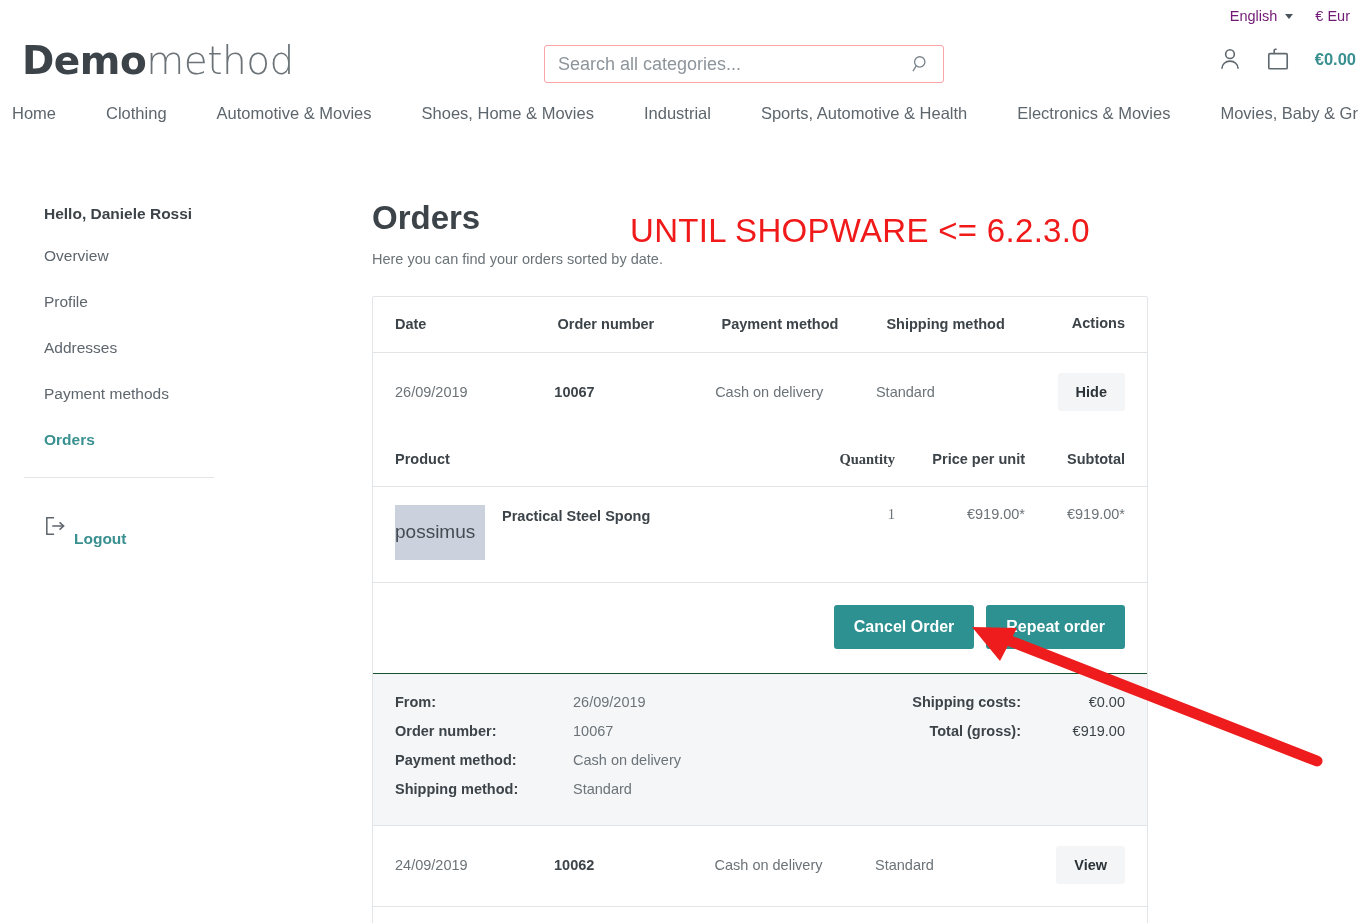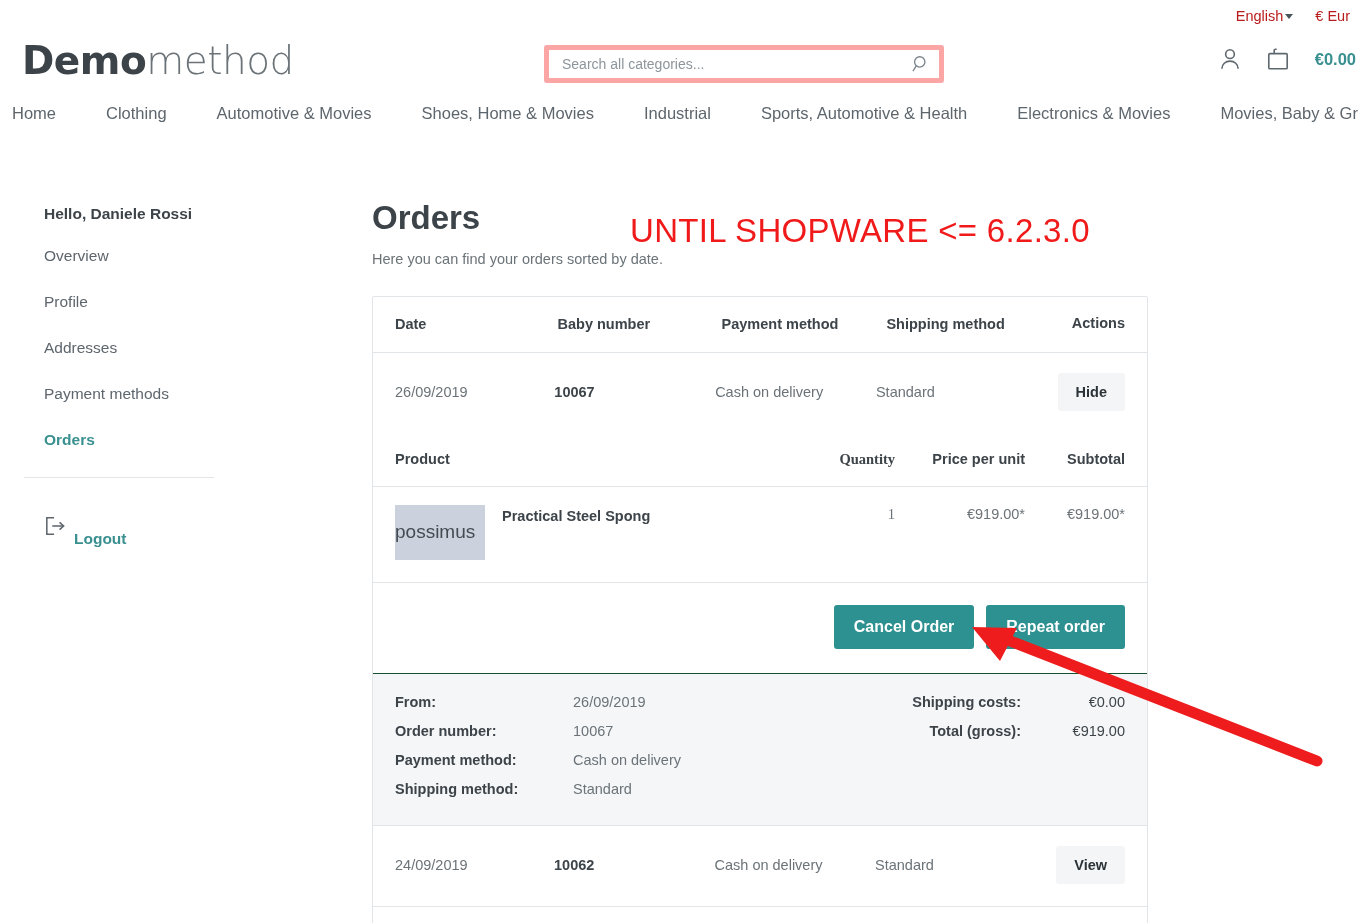--- a/index.html
+++ b/index.html
@@ -12,22 +12,22 @@
   }
   .page { position: relative; width: 1358px; height: 923px; overflow: hidden; }
 
   
   .topbar {
     position: absolute; top: 0; left: 0; width: 1358px; height: 32px;
     display: flex; justify-content: flex-end; align-items: center;
     padding-right: 8px;
   }
   .topbar-item {
-    font-size: 14.5px; color: #b91c1c; margin-left: 22px;
-    display: flex; align-items: center; white-space: nowrap;
+    font-size: 14.5px; color: #701a75; margin-left: 22px;
+    display: flex; align-items: center; gap: 6px; white-space: nowrap;
   }
   .caret-down {
     width: 0; height: 0; border-left: 4.5px solid transparent;
     border-right: 4.5px solid transparent; border-top: 5px solid #4a545b;
     display: inline-block; margin-left: 2px;
   }
 
   
   .header {
     position: absolute; top: 32px; left: 0; width: 1358px; height: 66px;
@@ -39,23 +39,23 @@
   }
   .logo b { font-weight: 700; color: #3d4449; }
   .logo span { font-weight: 300; color: #6b7378; }
 
   .searchwrap {
     position: absolute; left: 544px; top: 13px;
     width: 400px; height: 38px;
   }
   .searchinput {
     width: 100%; height: 100%;
-    border: 5px solid #fca5a5; border-radius: 3px;
+    border: 1px solid #fca5a5; border-radius: 3px;
     background: #fff; padding: 0 40px 0 13px;
-    font-size: 14px; color: #798189;
+    font-size: 18px; color: #798189;
     font-family: "Liberation Sans", sans-serif;
     outline: none;
   }
   .searchinput::placeholder { color: #8d959c; }
   .search-icon {
     position: absolute; right: 13px; top: 9px;
     width: 20px; height: 20px; color: #7b848c; cursor: pointer;
   }
 
   .header-icons {
@@ -276,21 +276,21 @@
 
   <div class="content">
     <h1 class="page-title">Orders</h1>
     <div class="annotation">UNTIL SHOPWARE &lt;= 6.2.3.0</div>
     <p class="page-sub">Here you can find your orders sorted by date.</p>
 
     <div class="table">
 
       <div class="row head-row">
         <div class="c-date"><span class="th">Date</span></div>
-        <div class="c-order"><span class="th">Baby number</span></div>
+        <div class="c-order"><span class="th">Order number</span></div>
         <div class="c-pay"><span class="th">Payment method</span></div>
         <div class="c-ship"><span class="th">Shipping method</span></div>
         <div class="c-act">
             <span class="th">Actions</span>
           </div>
       </div>
 
       <div class="row order-row noborder">
         <div class="c-date"><span class="cell">26/09/2019</span></div>
         <div class="c-order"><span class="cell strong">10067</span></div>

